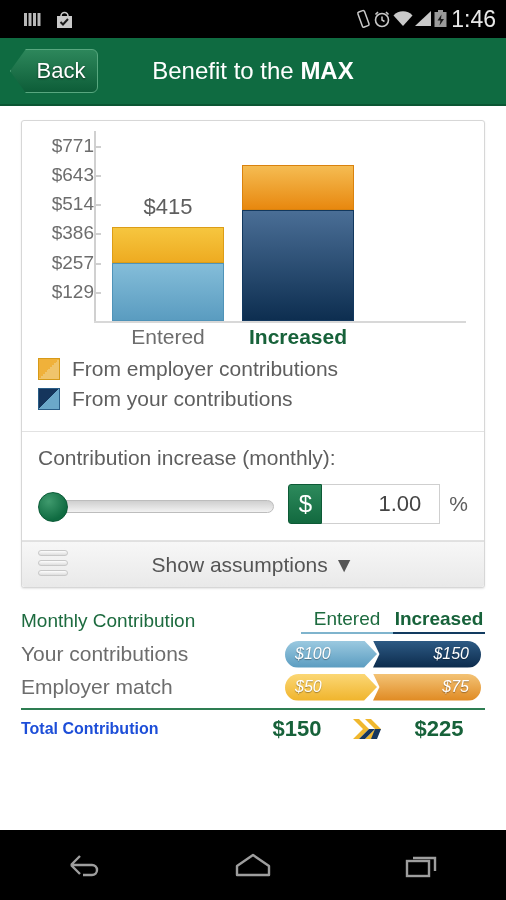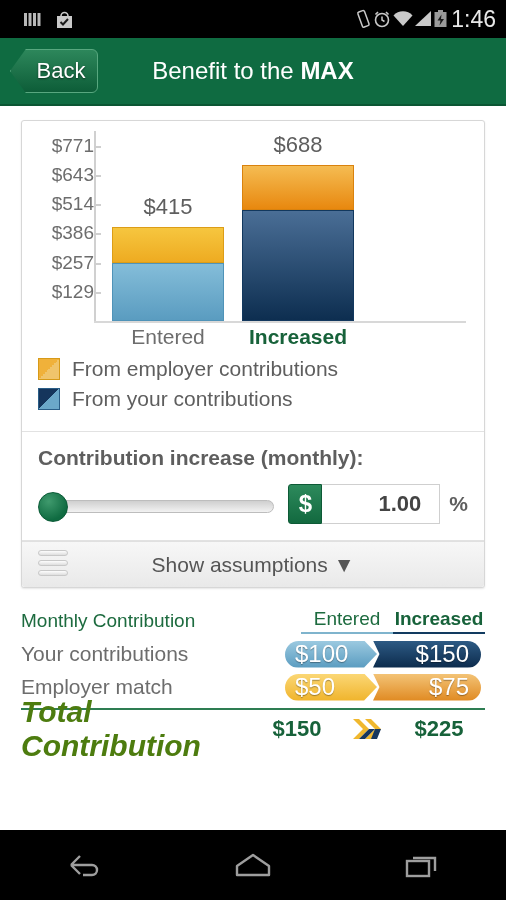--- a/index.html
+++ b/index.html
@@ -106,21 +106,21 @@
 
   
   #legend { padding:4px 16px 14px 16px; border-bottom:1px solid #e2e2e2; }
   .legend-row { display:flex; align-items:center; gap:12px; margin-bottom:6px; }
   .swatch { width:22px; height:22px; flex:0 0 22px; }
   .sw-emp { background:linear-gradient(135deg,#f0b13a 50%,#f0c46b 50%); border:1px solid #d79a18; }
   .sw-you { background:linear-gradient(135deg,#15355c 50%,#6ba8c9 50%); border:1px solid #2a5e87; }
   .legend-label { font-size:21px; color:#5e5e5e; }
 
   
-  #slider-block { padding:14px 16px 16px 16px; border-bottom:1px solid #e2e2e2;font-weight:bold; }
+  #slider-block { padding:14px 16px 16px 16px; border-bottom:1px solid #e2e2e2; }
   #slider-caption { font-size:21px; color:#5e5e5e; margin-bottom:14px; }
   #slider-row { display:flex; align-items:center; gap:0; }
   #slider-wrap { position:relative; flex:1; height:30px; margin-right:14px; }
   #slider-track {
     position:absolute; left:14px; right:0; top:11px; height:13px;
     background:linear-gradient(#cfcfcf,#f2f2f2);
     border:1px solid #bdbdbd; border-radius:7px;
   }
   #slider-knob {
     position:absolute; left:0; top:3px; width:30px; height:30px;
@@ -167,34 +167,34 @@
     width:92px; text-align:center; font-size:19px;
   }
   .col-entered { color:#1d6b3f; border-bottom:2px solid #7fb4cd; padding-bottom:2px; }
   .col-increased { color:#17623a; font-weight:bold; border-bottom:2px solid #123b60; padding-bottom:2px; }
 
   .bar-row { display:flex; align-items:center; height:30px; margin-bottom:3px; }
   .bar-row .sum-name { font-size:21px; color:#6d6d6d; flex:1; }
   .pill { position:relative; height:27px; width:200px; display:flex; }
   .pill-left, .pill-right {
     height:100%; display:flex; align-items:center; position:relative;
-    font-size:24px; color:#fff; text-shadow:0 1px 1px rgba(0,0,0,.35);
+    font-size:16px; color:#fff; text-shadow:0 1px 1px rgba(0,0,0,.35);font-style:italic;
   }
   .pill-left { width:92px; padding-left:10px; border-radius:14px 0 0 14px;
     clip-path:polygon(0 0, 86% 0, 100% 50%, 86% 100%, 0 100%); }
   .pill-right { width:108px; padding-right:12px; border-radius:0 14px 14px 0;
     justify-content:flex-end; margin-left:-4px; }
   .pl-you  { background:linear-gradient(#9bc9e0,#5a9cc0); }
   .pr-you  { background:linear-gradient(#2d5a84,#0c2b4c); clip-path:polygon(0 0,100% 0,100% 100%,0 100%,6% 50%); border-radius:0 14px 14px 0; }
   .pl-emp  { background:linear-gradient(#fbd775,#f0b42c); }
   .pr-emp  { background:linear-gradient(#f3c376,#e08a22); clip-path:polygon(0 0,100% 0,100% 100%,0 100%,6% 50%); border-radius:0 14px 14px 0; }
 
   #total-sep { border-top:2px solid #2e7d52; margin:6px 0 0 0; }
   #total-row { display:flex; align-items:center; height:38px; }
-  #total-row .sum-name { font-size:30px; font-weight:bold; color:#4d7c0f;font-style:italic; }
+  #total-row .sum-name { font-size:16px; font-weight:bold; color:#1d4ed8; }
   .total-val { width:92px; text-align:center; font-size:22px; font-weight:bold; color:#17623a; }
   #chev-cell { width:50px; display:flex; justify-content:center; align-items:center; }
 
   
   #nav-bar {
     position:absolute; left:0; bottom:0; width:506px; height:70px;
     background:#000; display:flex; align-items:center; justify-content:space-around;
   }
   .nav-btn { width:90px; height:50px; display:flex; align-items:center; justify-content:center; cursor:pointer; }
 </style>
@@ -276,21 +276,20 @@
                 <div class="seg seg-you-light" style="height: 58.4091px; bottom: 0px;"></div>
                 <div class="seg seg-emp-light" style="height: 35.9091px; bottom: 58.4091px;"></div>
                 <div class="bar-value">$415</div>
               </div>
               <div class="cat-label cat-entered">Entered</div>
             </div>
             <div class="bar-group" style="left: 208px; width: 112px; height: 190px; bottom: 28px;">
               <div class="bar-stack" style="height: 156.364px;">
                 <div class="seg seg-you-dark" style="height: 110.682px; bottom: 0px;"></div>
                 <div class="seg seg-emp-dark" style="height: 45.6818px; bottom: 110.682px;"></div>
-                <div class="bar-value">$688</div>
               </div>
               <div class="cat-label cat-increased">Increased</div>
             </div>
           </div>
       <div class="tick-mark" style="top: 160.682px;"></div>
           <div class="tick-mark" style="top: 131.591px;"></div>
           <div class="tick-mark" style="top: 102.273px;"></div>
           <div class="tick-mark" style="top: 73.1818px;"></div>
           <div class="tick-mark" style="top: 43.8636px;"></div>
           <div class="tick-mark" style="top: 14.7727px;"></div>

